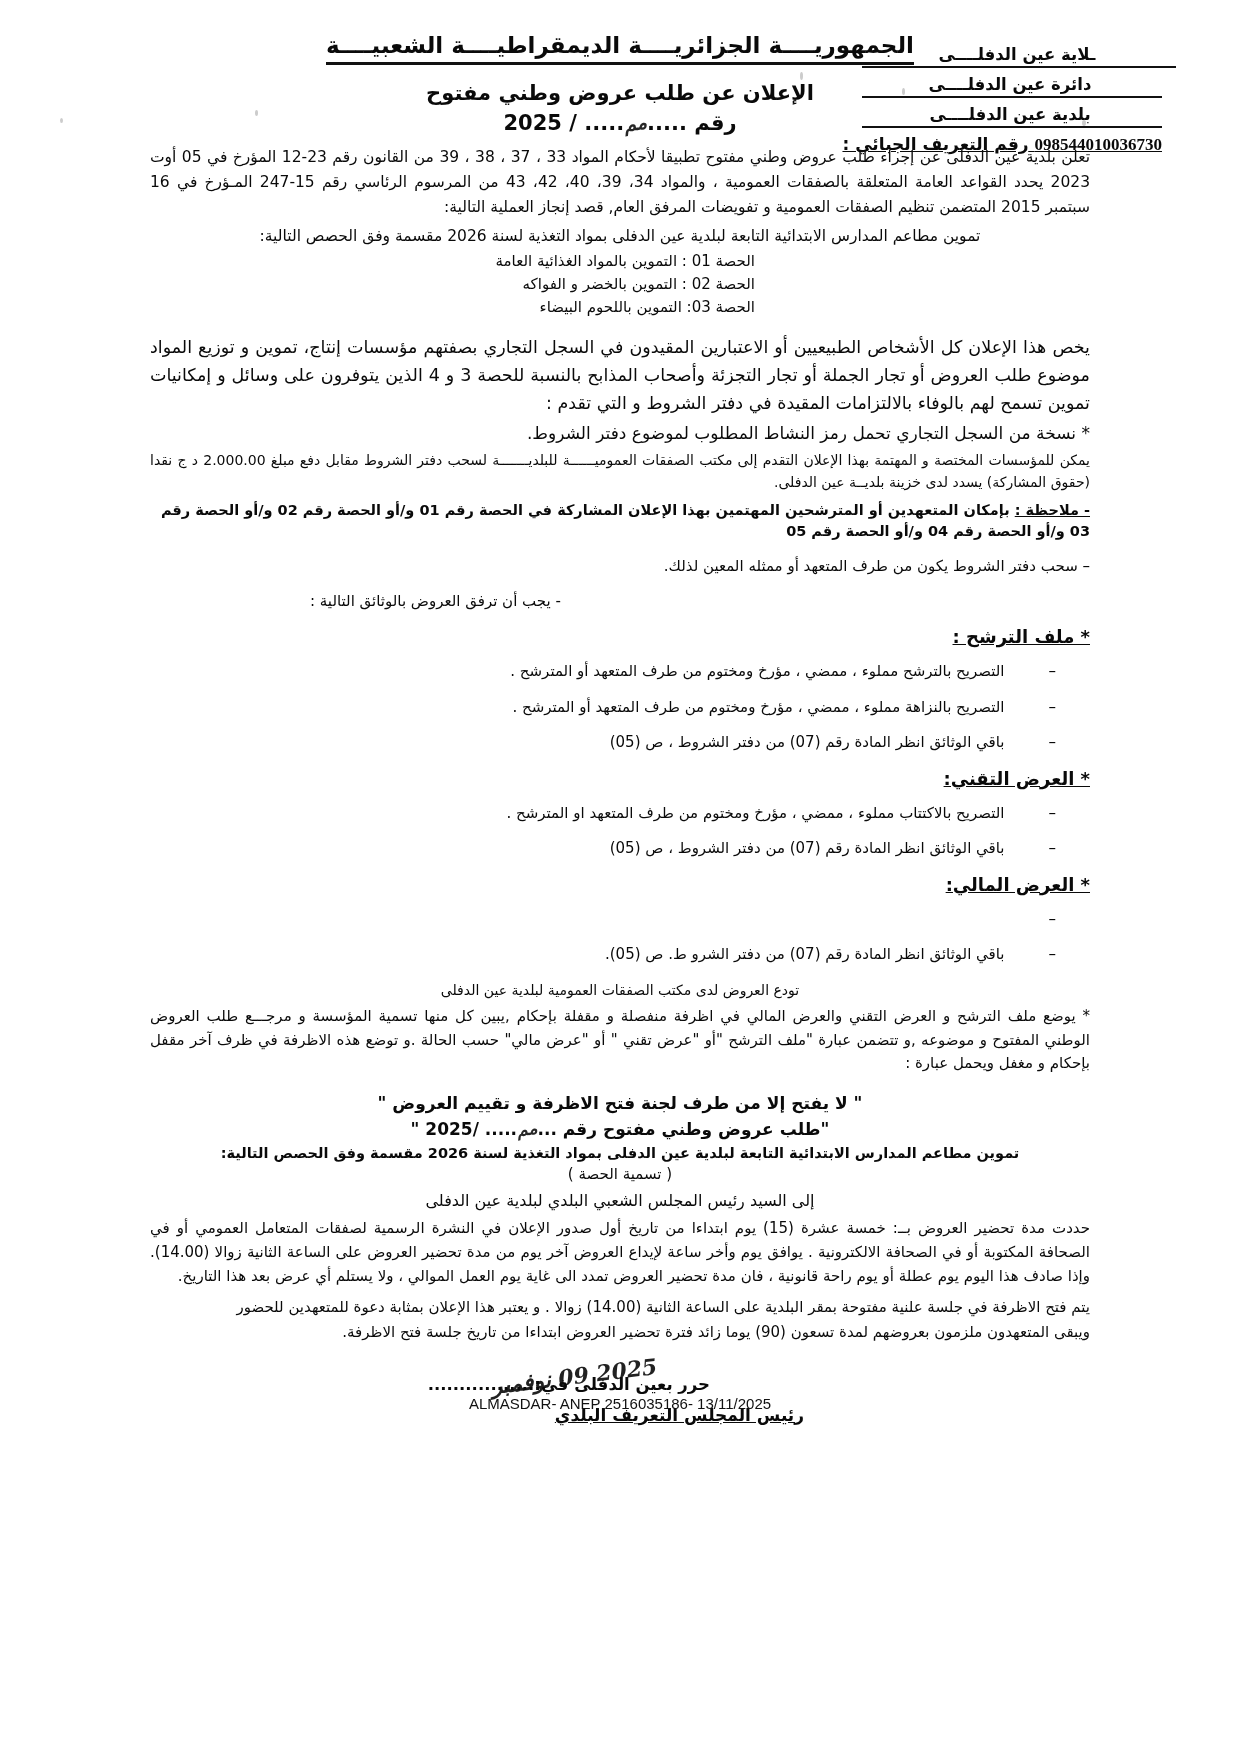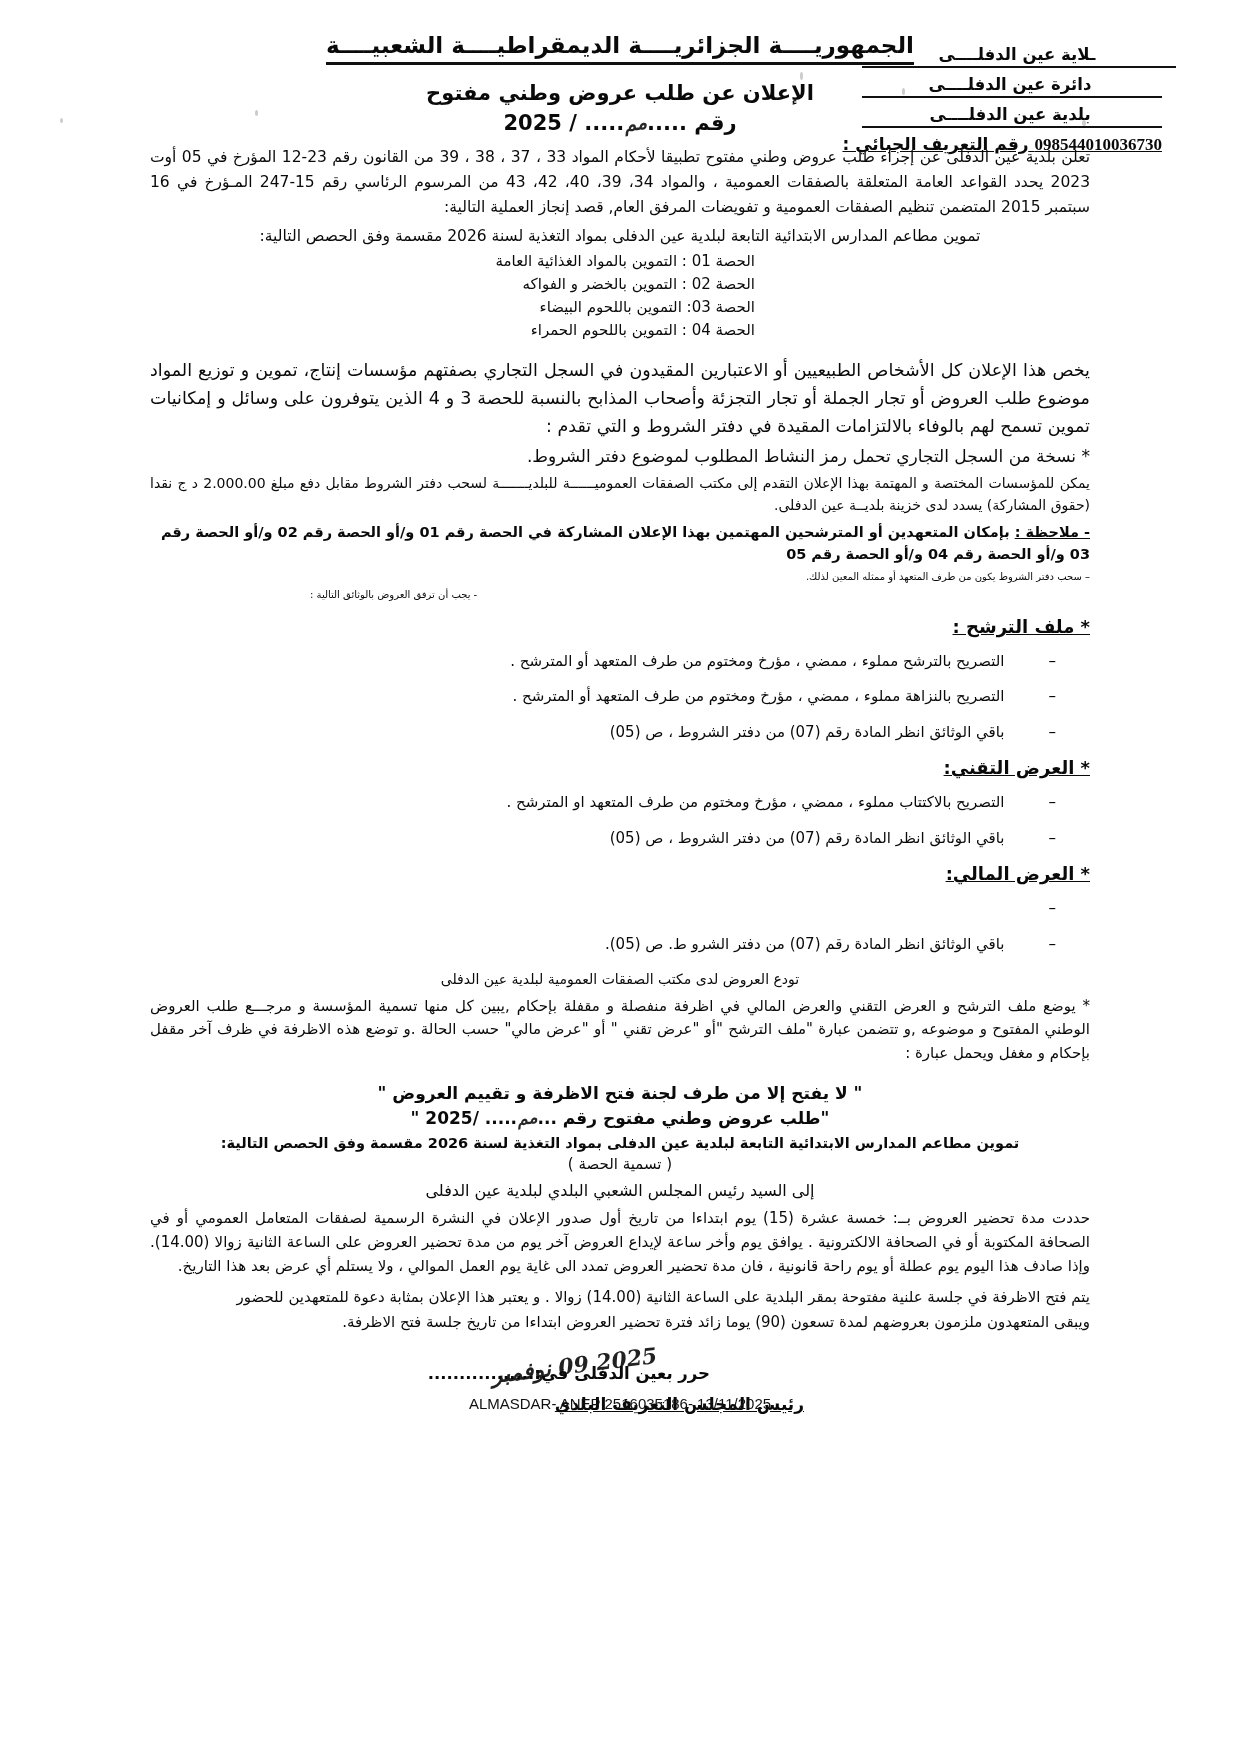--- a/index.html
+++ b/index.html
@@ -122,24 +122,24 @@
   }
   .note-para{
     font-size:14px;
     line-height:1.55;
     text-align:justify;
     text-align-last:right;
     margin-top:4px;
   }
   .note-bold{font-size:14.5px;font-weight:bold;line-height:1.5;text-align:right;}
   .dashline{
-    font-size:10px;
+    font-size:15px;
     line-height:1.5;
     text-align:right;
-    margin-top:3px;
+    margin-top:12px;
   }
   .sec-head{
     font-size:18px;
     font-weight:bold;
     text-decoration:underline;
     text-align:right;
     margin-top:14px;
   }
   .bullet{
     font-size:15px;
@@ -239,21 +239,20 @@
     <span>رقم  .....</span><span class="hand">مم</span><span>..... / 2025</span>
   </div>
 
   <div class="para">تعلن  بلدية عين الدفلى عن إجراء  طلب  عروض وطني مفتوح  تطبيقا لأحكام المواد 33 ، 37 ، 38 ،  39 من القانون رقم 23-12 المؤرخ في 05 أوت  2023  يحدد القواعد العامة المتعلقة بالصفقات العمومية ،  والمواد 34، 39، 40، 42، 43 من المرسوم الرئاسي رقم 15-247 المـؤرخ في 16 سبتمبر 2015 المتضمن تنظيم الصفقات العمومية و تفويضات المرفق العام, قصد إنجاز العملية  التالية:</div>
   <div class="para-ctr" style="margin-top:4px;">تموين مطاعم المدارس الابتدائية التابعة لبلدية عين الدفلى بمواد التغذية لسنة 2026 مقسمة وفق الحصص التالية:</div>
 
   <div class="lots">
     <div class="lot"><span class="lot-inner">الحصة 01 : التموين بالمواد الغذائية العامة</span></div>
     <div class="lot"><span class="lot-inner">الحصة 02 : التموين بالخضر و الفواكه</span></div>
     <div class="lot"><span class="lot-inner">الحصة 03: التموين  باللحوم البيضاء</span></div>
-    <div class="lot"><span class="lot-inner">الحصة 04 : التموين باللحوم الحمراء</span></div>
   </div>
 
   <div class="big-para">يخص هذا الإعلان كل الأشخاص الطبيعيين أو الاعتبارين المقيدون في السجل التجاري بصفتهم مؤسسات إنتاج، تموين و  توزيع المواد موضوع طلب العروض أو تجار الجملة أو تجار  التجزئة  وأصحاب المذابح بالنسبة للحصة 3 و 4 الذين يتوفرون على وسائل و إمكانيات تموين تسمح لهم بالوفاء بالالتزامات المقيدة في دفتر الشروط و التي تقدم :</div>
   <div class="star-line">* نسخة من السجل التجاري تحمل رمز النشاط المطلوب لموضوع دفتر الشروط.</div>
   <div class="note-para">يمكن  للمؤسسات المختصة و المهتمة بهذا الإعلان التقدم إلى مكتب الصفقات العموميــــــة للبلديـــــــة لسحب دفتر الشروط مقابل دفع  مبلغ 2.000.00 د ج نقدا (حقوق المشاركة) يسدد لدى خزينة  بلديــة  عين الدفلى.</div>
 
   <div class="note-bold" style="margin-top:6px;">
     <span class="u">- ملاحظة :</span>
     <span>بإمكان المتعهدين أو المترشحين المهتمين بهذا الإعلان المشاركة في الحصة رقم 01 و/أو الحصة رقم 02 و/أو الحصة رقم 03 و/أو الحصة رقم 04 و/أو الحصة رقم 05</span>
   </div>

